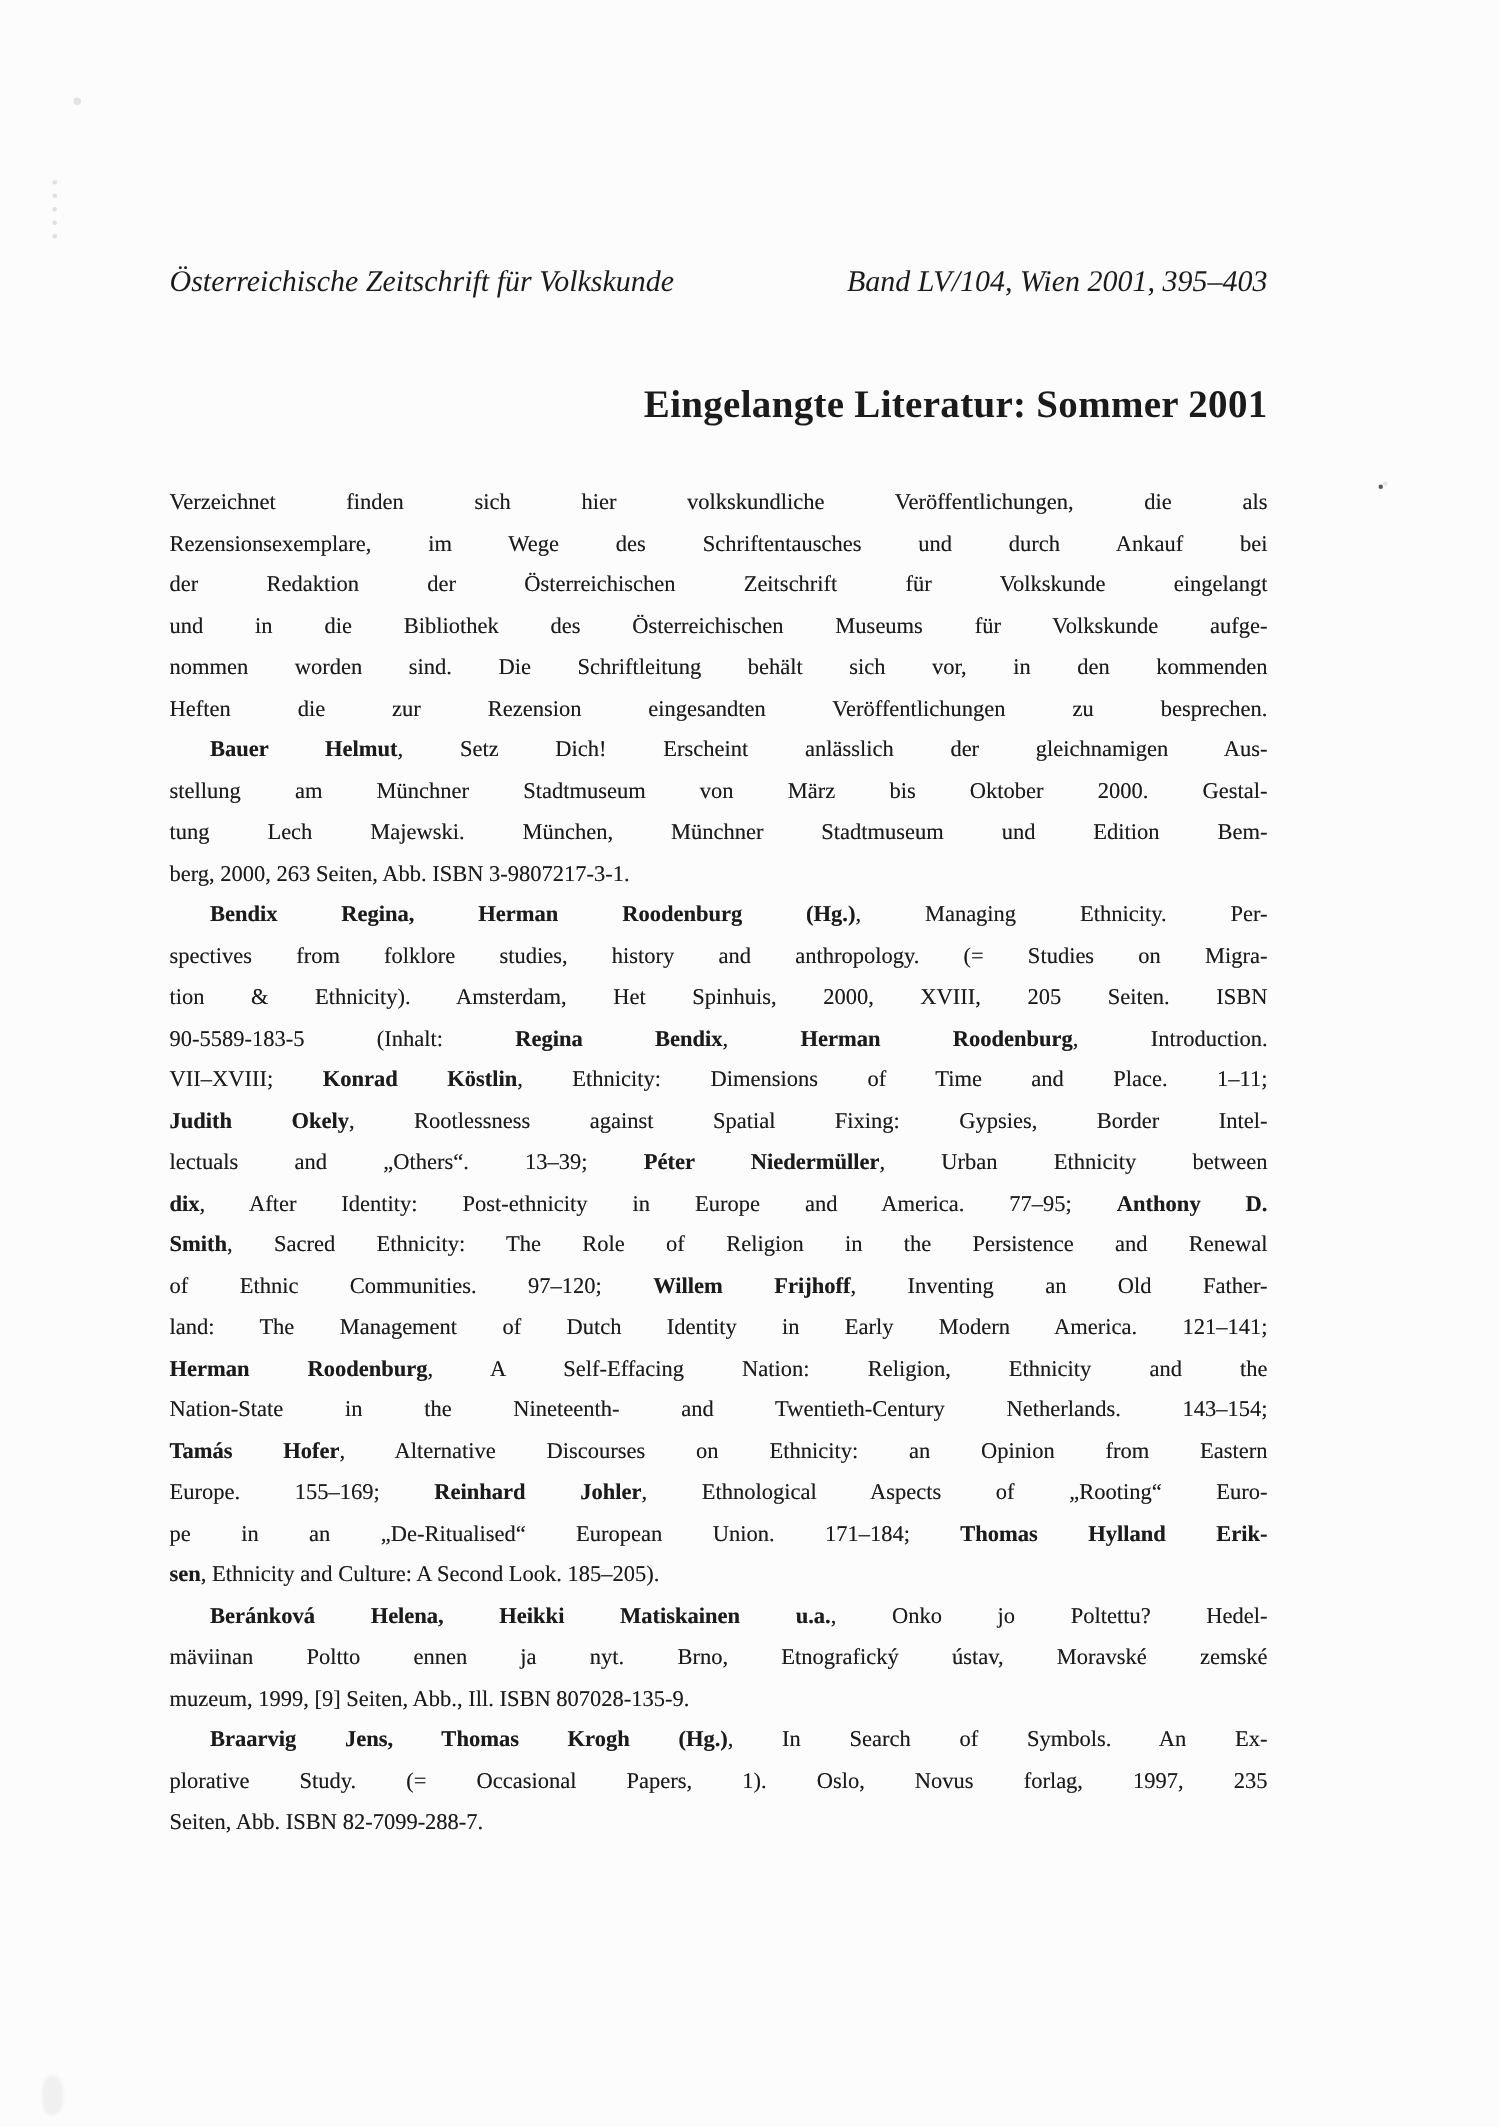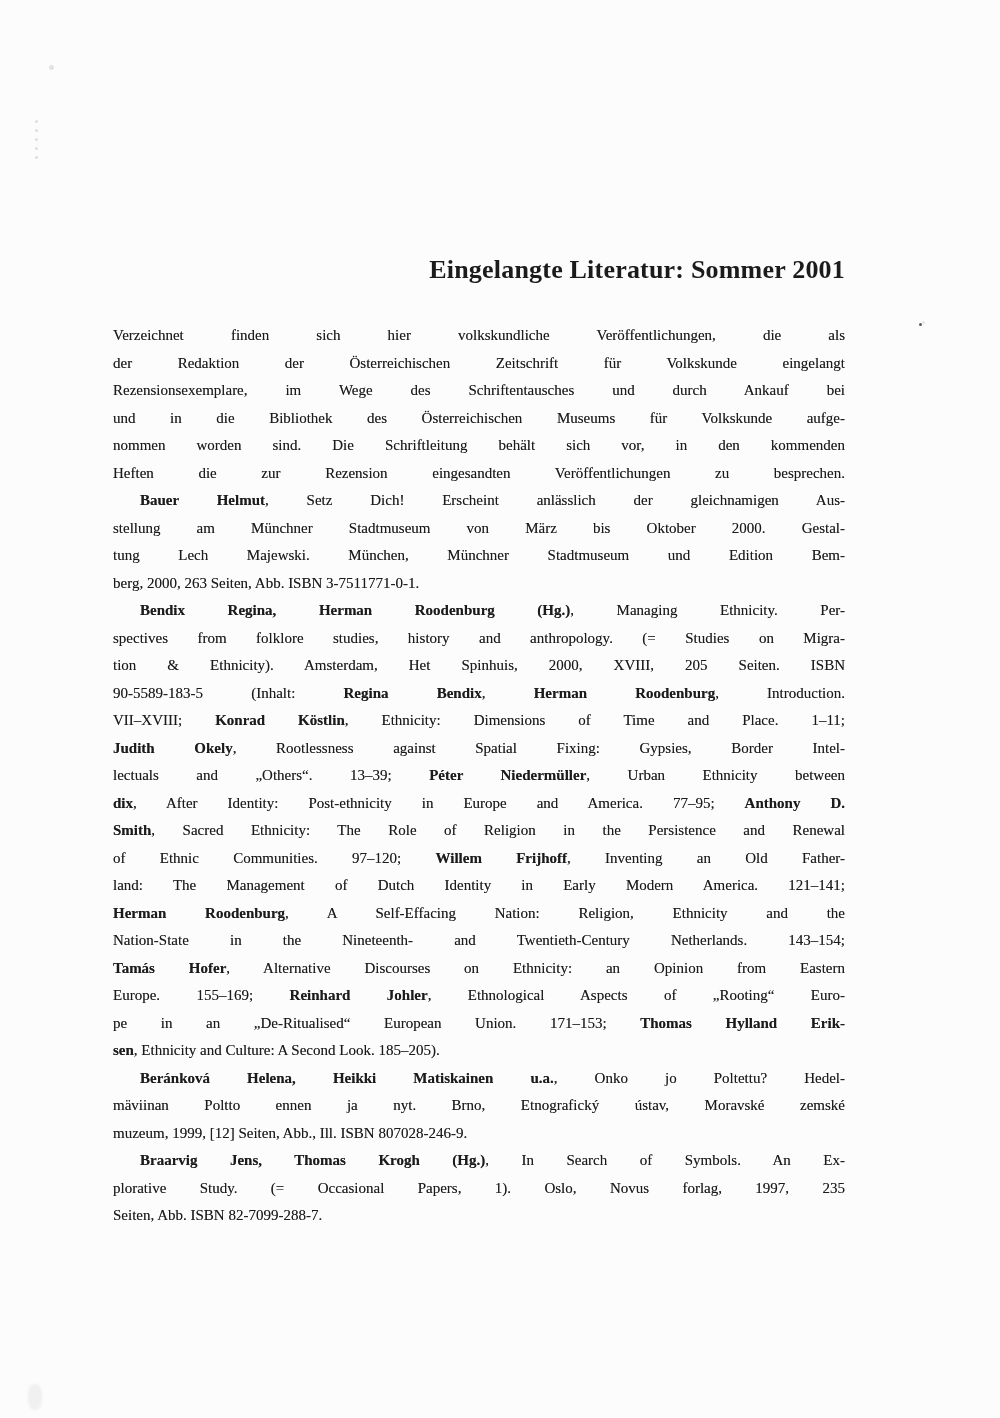--- a/index.html
+++ b/index.html
@@ -98,61 +98,65 @@
     <span></span>
       <span></span>
       <span></span>
       <span></span>
       <span></span>
   </div>
   <div class="artifact speck-a"></div>
   <div class="artifact speck-b"></div>
   <div class="artifact smudge"></div>
 
+  <div class="column header-row">
+    <span>Österreichische Zeitschrift für Volkskunde</span>
+    <span>Band LV/104, Wien 2001, 395–403</span>
+  </div>
 
   <h1 class="column doc-title" style="margin:0;">Eingelangte Literatur: Sommer 2001</h1>
 
   <div class="column body-text">
       <div class="paragraph">
         <div class="line"><span class="reg">Verzeichnet finden sich hier volkskundliche Veröffentlichungen, die als</span></div>
+        <div class="line"><span class="reg">Rezensionsexemplare, im Wege des Schriftentausches und durch Ankauf bei</span></div>
         <div class="line"><span class="reg">der Redaktion der Österreichischen Zeitschrift für Volkskunde eingelangt</span></div>
-        <div class="line"><span class="reg">Rezensionsexemplare, im Wege des Schriftentausches und durch Ankauf bei</span></div>
         <div class="line"><span class="reg">und in die Bibliothek des Österreichischen Museums für Volkskunde aufge-</span></div>
         <div class="line"><span class="reg">nommen worden sind. Die Schriftleitung behält sich vor, in den kommenden</span></div>
         <div class="line"><span class="reg">Heften die zur Rezension eingesandten Veröffentlichungen zu besprechen.</span></div>
       </div>
       <div class="paragraph">
         <div class="line indent"><span class="bold">Bauer Helmut</span><span class="reg">, Setz Dich! Erscheint anlässlich der gleichnamigen Aus-</span></div>
         <div class="line"><span class="reg">stellung am Münchner Stadtmuseum von März bis Oktober 2000. Gestal-</span></div>
         <div class="line"><span class="reg">tung Lech Majewski. München, Münchner Stadtmuseum und Edition Bem-</span></div>
-        <div class="line last"><span class="reg">berg, 2000, 263 Seiten, Abb. ISBN 3-7511771-0-1.</span></div>
+        <div class="line last"><span class="reg">berg, 2000, 263 Seiten, Abb. ISBN 3-9807217-3-1.</span></div>
       </div>
       <div class="paragraph">
         <div class="line indent"><span class="bold">Bendix Regina, Herman Roodenburg (Hg.)</span><span class="reg">, Managing Ethnicity. Per-</span></div>
         <div class="line"><span class="reg">spectives from folklore studies, history and anthropology. (= Studies on Migra-</span></div>
         <div class="line"><span class="reg">tion &amp; Ethnicity). Amsterdam, Het Spinhuis, 2000, XVIII, 205 Seiten. ISBN</span></div>
         <div class="line"><span class="reg">90-5589-183-5 (Inhalt: </span><span class="bold">Regina Bendix</span><span class="reg">, </span><span class="bold">Herman Roodenburg</span><span class="reg">, Introduction.</span></div>
         <div class="line"><span class="reg">VII–XVIII; </span><span class="bold">Konrad Köstlin</span><span class="reg">, Ethnicity: Dimensions of Time and Place. 1–11;</span></div>
         <div class="line"><span class="bold">Judith Okely</span><span class="reg">, Rootlessness against Spatial Fixing: Gypsies, Border Intel-</span></div>
         <div class="line"><span class="reg">lectuals and „Others“. 13–39; </span><span class="bold">Péter Niedermüller</span><span class="reg">, Urban Ethnicity between</span></div>
         <div class="line"><span class="bold">dix</span><span class="reg">, After Identity: Post-ethnicity in Europe and America. 77–95; </span><span class="bold">Anthony D.</span></div>
         <div class="line"><span class="bold">Smith</span><span class="reg">, Sacred Ethnicity: The Role of Religion in the Persistence and Renewal</span></div>
         <div class="line"><span class="reg">of Ethnic Communities. 97–120; </span><span class="bold">Willem Frijhoff</span><span class="reg">, Inventing an Old Father-</span></div>
         <div class="line"><span class="reg">land: The Management of Dutch Identity in Early Modern America. 121–141;</span></div>
         <div class="line"><span class="bold">Herman Roodenburg</span><span class="reg">, A Self-Effacing Nation: Religion, Ethnicity and the</span></div>
         <div class="line"><span class="reg">Nation-State in the Nineteenth- and Twentieth-Century Netherlands. 143–154;</span></div>
         <div class="line"><span class="bold">Tamás Hofer</span><span class="reg">, Alternative Discourses on Ethnicity: an Opinion from Eastern</span></div>
         <div class="line"><span class="reg">Europe. 155–169; </span><span class="bold">Reinhard Johler</span><span class="reg">, Ethnological Aspects of „Rooting“ Euro-</span></div>
-        <div class="line"><span class="reg">pe in an „De-Ritualised“ European Union. 171–153; </span><span class="bold">Thomas Hylland Erik-</span></div>
+        <div class="line"><span class="reg">pe in an „De-Ritualised“ European Union. 171–184; </span><span class="bold">Thomas Hylland Erik-</span></div>
         <div class="line last"><span class="bold">sen</span><span class="reg">, Ethnicity and Culture: A Second Look. 185–205).</span></div>
       </div>
       <div class="paragraph">
         <div class="line indent"><span class="bold">Beránková Helena, Heikki Matiskainen u.a.</span><span class="reg">, Onko jo Poltettu? Hedel-</span></div>
         <div class="line"><span class="reg">mäviinan Poltto ennen ja nyt. Brno, Etnografický ústav, Moravské zemské</span></div>
-        <div class="line last"><span class="reg">muzeum, 1999, [12] Seiten, Abb., Ill. ISBN 807028-246-9.</span></div>
+        <div class="line last"><span class="reg">muzeum, 1999, [9] Seiten, Abb., Ill. ISBN 807028-135-9.</span></div>
       </div>
       <div class="paragraph">
         <div class="line indent"><span class="bold">Braarvig Jens, Thomas Krogh (Hg.)</span><span class="reg">, In Search of Symbols. An Ex-</span></div>
         <div class="line"><span class="reg">plorative Study. (= Occasional Papers, 1). Oslo, Novus forlag, 1997, 235</span></div>
         <div class="line last"><span class="reg">Seiten, Abb. ISBN 82-7099-288-7.</span></div>
       </div>
     </div>
 
 </div>
 

